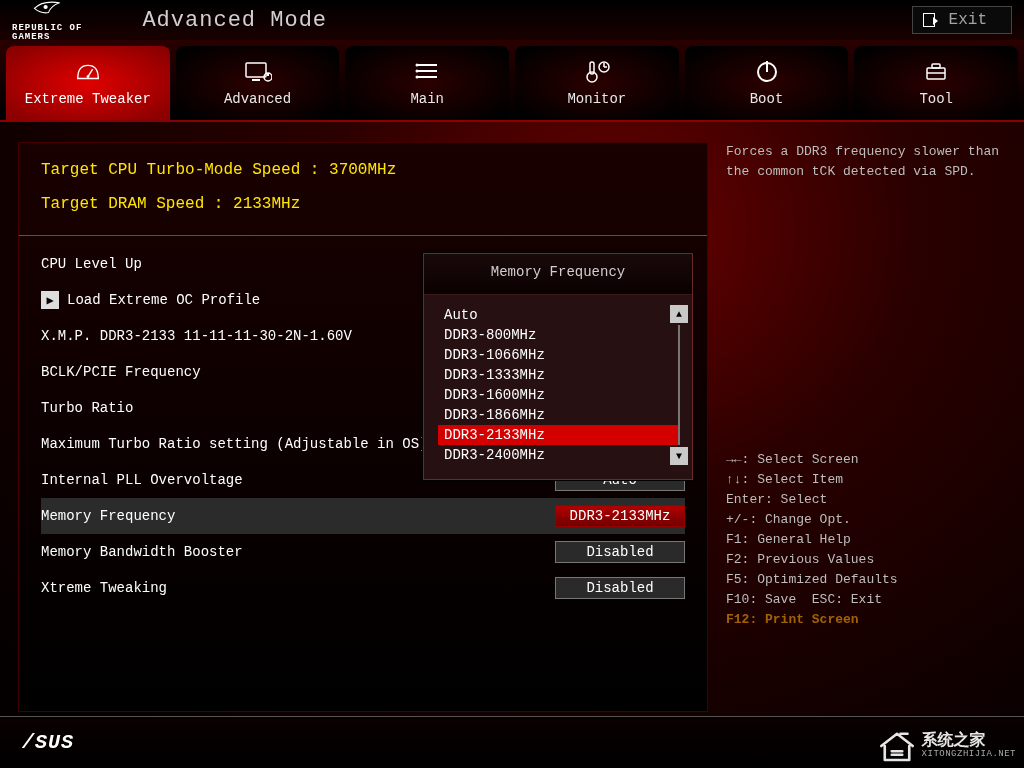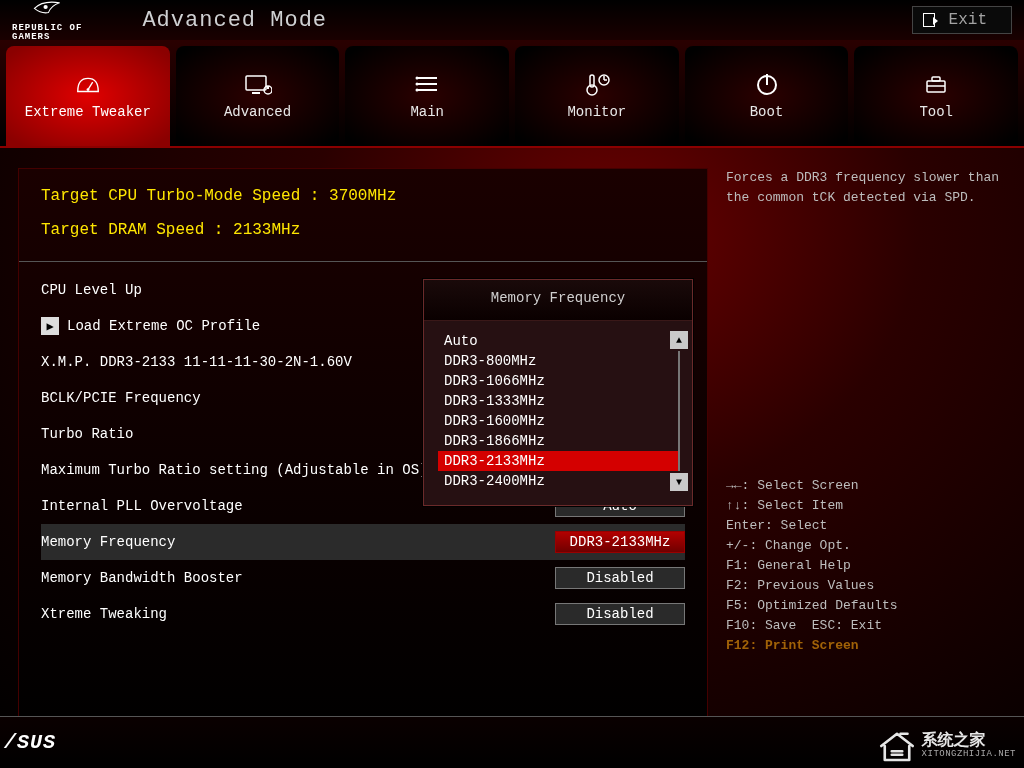--- a/index.html
+++ b/index.html
@@ -9,21 +9,21 @@
 .header { height:40px; display:flex; align-items:center; padding:0 12px; background:linear-gradient(#000,#1a0000); }
 .logo { display:flex; align-items:center; gap:8px; color:#fff;flex-direction:column; }
 .logo-eye { width:28px; height:18px; }
 .logo-text { font-size:9px; line-height:9px; letter-spacing:1px; font-weight:bold; }
 .mode-title { color:#cfd0d2; font-size:22px; margin-left:60px; letter-spacing:1px; }
 .exit-btn { margin-left:auto; background:#0a0a0a; border:1px solid #444; color:#a3a3a3; padding:4px 24px 4px 10px; font-size:16px; display:flex; align-items:center; gap:14px; cursor:pointer; font-family:inherit; }
 .exit-icon { width:12px; height:14px; border:1px solid #fff; position:relative; }
 .exit-icon::after { content:""; position:absolute; right:-4px; top:3px; border-left:5px solid #fff; border-top:4px solid transparent; border-bottom:4px solid transparent; }
 
 
-.tabs { height:108px; display:flex; gap:6px; padding:6px 6px 0 6px; background:linear-gradient(#2a0000,#000); border-bottom:2px solid #8b0000; }
+.tabs { height:82px; display:flex; gap:6px; padding:6px 6px 0 6px; background:linear-gradient(#2a0000,#000); border-bottom:2px solid #8b0000; }
 .tab { flex:1; background:radial-gradient(ellipse at center,#2b0000 0%,#000 90%); border-radius:8px 8px 0 0; display:flex; flex-direction:column; align-items:center; justify-content:center; gap:8px; color:#e8e8e8; cursor:pointer; position:relative; font-size:14px; }
 .tab.active { background:radial-gradient(ellipse at center,#e00000 0%,#8b0000 90%); color:#fff; }
 .tab-icon { width:28px; height:24px; display:flex; align-items:center; justify-content:center; }
 
 
 .content { display:flex; height:590px; padding:20px 18px 0 18px; gap:18px; }
 .left { flex:1; background:linear-gradient(#1a0000,#000); border:1px solid #400; padding:18px 0 12px 0; display:flex; flex-direction:column; position:relative; overflow:hidden; }
 .right { width:280px; display:flex; flex-direction:column; color:#bdbdbd; font-size:13px; line-height:20px; }
 
 .target-block { padding:0 22px 18px 22px; border-bottom:1px solid #555; margin-bottom:10px; }
@@ -49,21 +49,21 @@
 .scroll-down { bottom:14px; }
 .scroll-track { position:absolute; right:12px; top:30px; bottom:34px; width:2px; background:#777; }
 
 
 .help-top { min-height:300px; }
 .help-keys { margin-top:8px; }
 .help-keys div { white-space:pre; }
 .key-yellow { color:#a16207;font-weight:bold; }
 
 
-.footer { position:absolute; bottom:0; left:0; right:0; height:52px; border-top:1px solid #555; display:flex; align-items:center; padding:0 4px; background:linear-gradient(#0a0000,#000); }
+.footer { position:absolute; bottom:0; left:0; right:0; height:52px; border-top:1px solid #555; display:flex; align-items:center; padding:0 22px; background:linear-gradient(#0a0000,#000); }
 .asus-logo { color:#fff; font-size:20px; font-weight:bold; font-style:italic; letter-spacing:1px; }
 .footer-text { margin:0 auto; color:#cfcfcf; font-size:13px; }
 
 .watermark { position:absolute; right:8px; bottom:4px; display:flex; align-items:center; gap:4px; opacity:.9;justify-content:flex-end; }
 .wm-icon { width:42px; height:36px; }
 .wm-text .cn { color:#fff; font-size:16px; font-weight:bold; line-height:16px; }
 .wm-text .en { color:#bbb; font-size:9px; letter-spacing:.5px; }
 
 svg { display:block; }
 </style>

